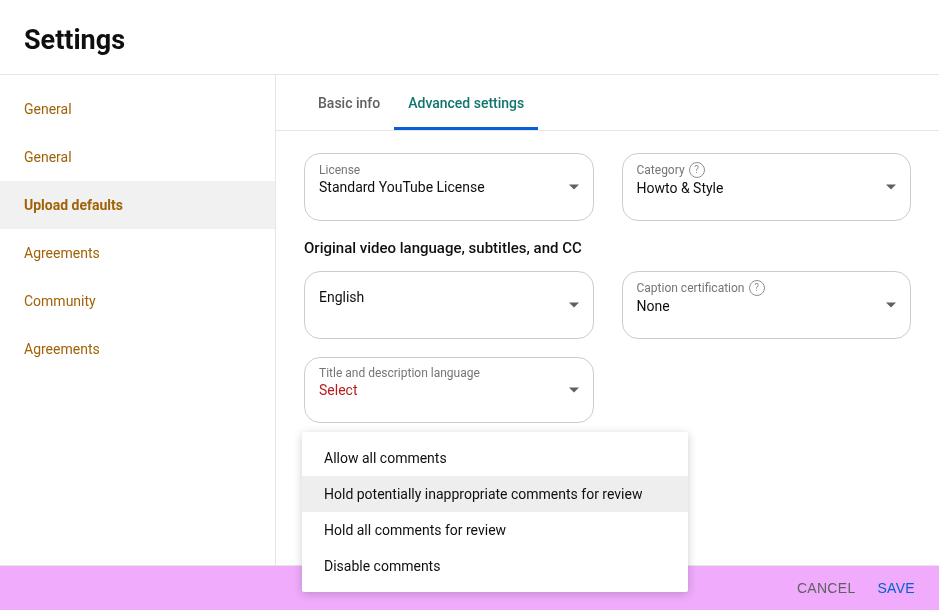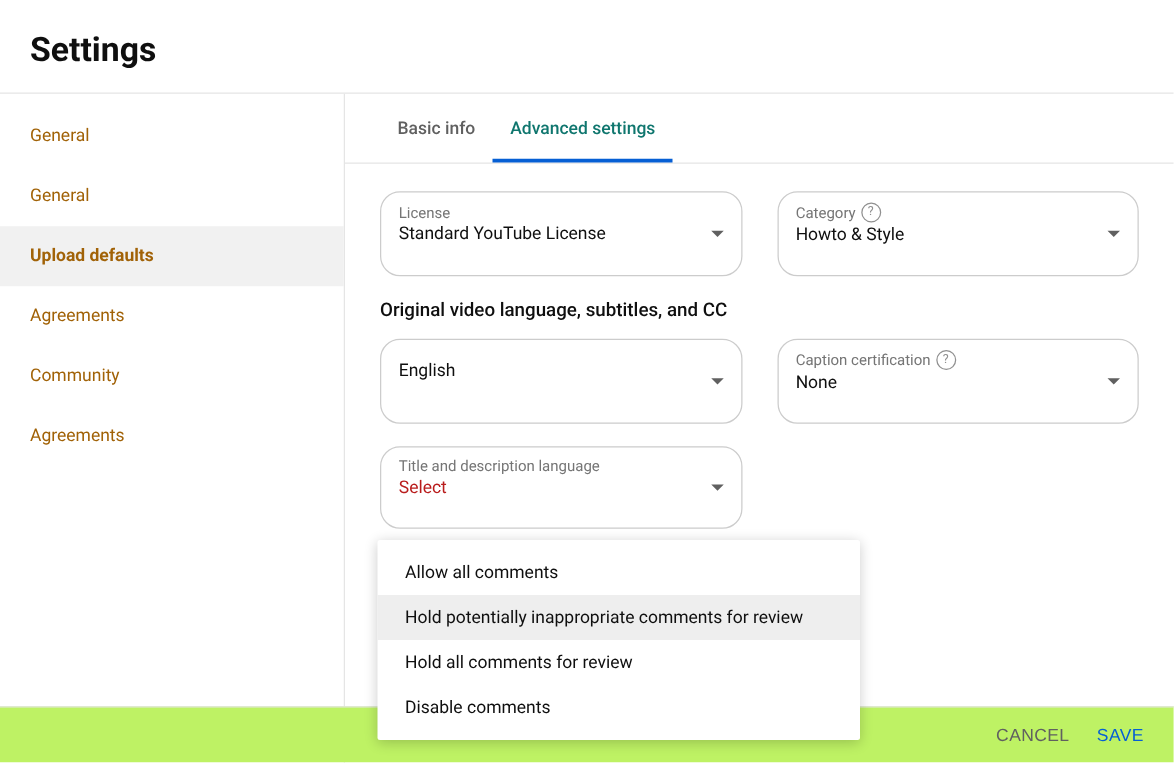--- a/index.html
+++ b/index.html
@@ -19,21 +19,21 @@
     .field { border: 1px solid #ccc; border-radius: 16px; padding: 8px 12px 24px 14px; position: relative; cursor: pointer; flex: 1; min-height: 54px; display: flex; flex-direction: column; justify-content: center; }
     .field-label { font-size: 12px; color: #757575; margin-bottom: 2px; display: flex; align-items: center; gap: 4px; }
     .field-value { font-size: 14px; color: #0f0f0f; }
     .field-value.placeholder { color: #b91c1c; }
     .caret { position: absolute; right: 14px; top: 50%; transform: translateY(-50%); width: 0; height: 0; border-left: 5px solid transparent; border-right: 5px solid transparent; border-top: 5px solid #606060; }
     .section-title { font-size: 15px; font-weight: 500; margin: 6px 0 14px; display: flex; align-items: center; gap: 6px; }
     .help-icon { display: inline-flex; width: 16px; height: 16px; border: 1.5px solid #909090; border-radius: 50%; font-size: 10px; color: #909090; align-items: center; justify-content: center; line-height: 1; }
     .dropdown { position: absolute; left: 302px; top: 432px; width: 386px; background: #fff; box-shadow: 0 2px 10px rgba(0,0,0,0.2); border-radius: 2px; z-index: 10; padding: 8px 0; }
     .dropdown-item { padding: 10px 22px; font-size: 14px; cursor: pointer; }
     .dropdown-item.selected { background: #eeeeee; }
-    .footer { position: absolute; bottom: 0; right: 0; left: 0; display: flex; justify-content: flex-end; padding: 14px 24px; gap: 22px; border-top: 1px solid #e5e5e5; background: #bef264; }
+    .footer { position: absolute; bottom: 0; right: 0; left: 0; display: flex; justify-content: flex-end; padding: 14px 24px; gap: 22px; border-top: 1px solid #e5e5e5; background: #f0abfc; }
     .btn { font-size: 14px; font-weight: 500; color: #065fd4; background: none; border: none; cursor: pointer; letter-spacing: 0.3px; }
     .btn.muted { color: #606060; }
   </style>
 </head>
 <body>
 
 <div class="header">
   <h1>Settings</h1>
 </div>
 

